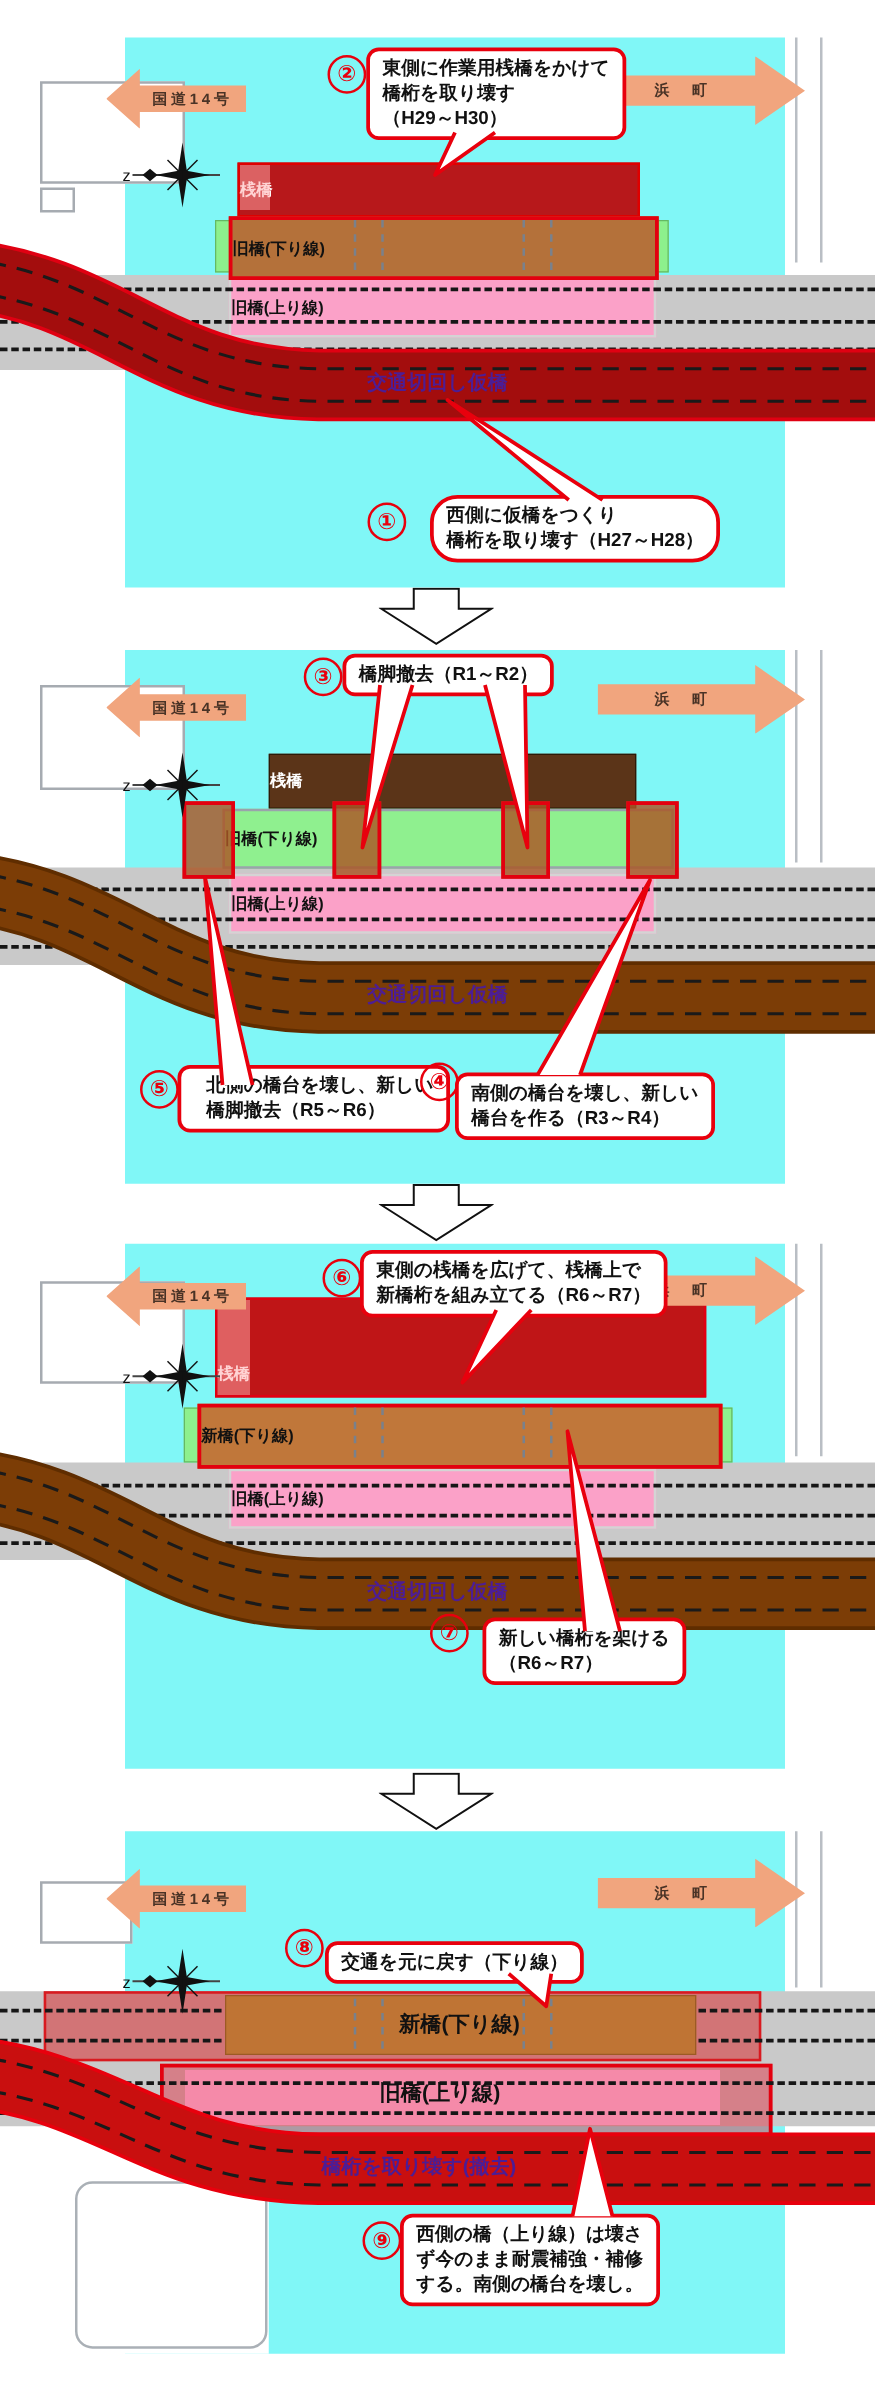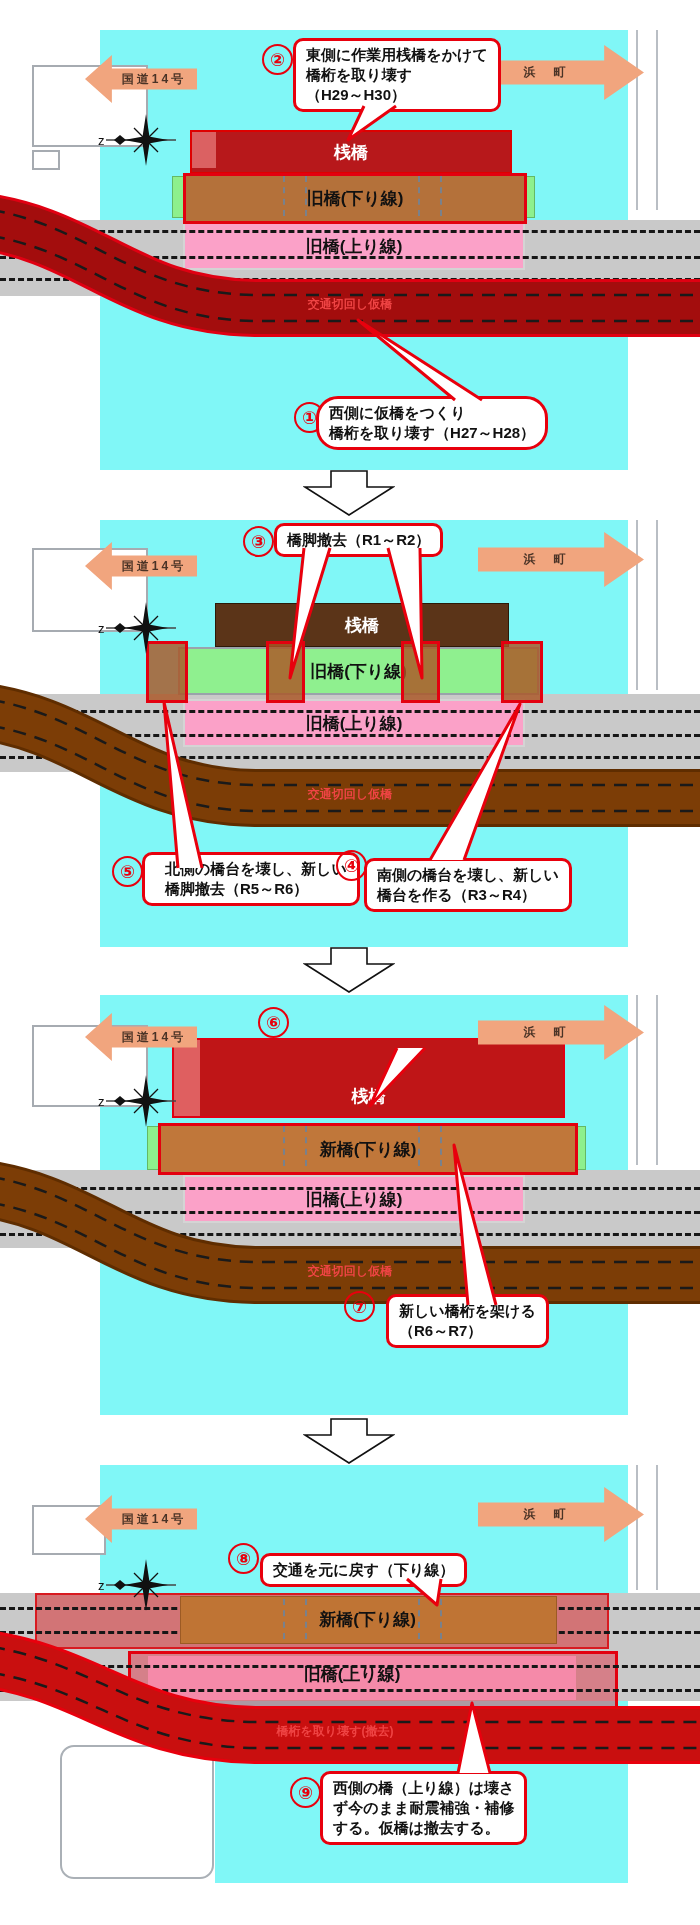--- a/index.html
+++ b/index.html
@@ -13,33 +13,33 @@
   .bldg{position:absolute;background:#fff;border:2px solid #a6abb1;z-index:1;}
   .vline{position:absolute;width:0;border-left:2px solid #b9bec4;z-index:1;}
   
   .barrow{position:absolute;background:#f1a57e;display:flex;align-items:center;z-index:12;}
   .barrow .lbl{font-size:12px;font-weight:700;color:#4a3326;letter-spacing:3px;white-space:nowrap;width:100%;text-align:center;}
   .barrow.left{clip-path:polygon(0 50%,24% 0,24% 28%,100% 28%,100% 72%,24% 72%,24% 100%);}
   .barrow.left .lbl{padding-left:26px;}
   .barrow.right{clip-path:polygon(0 28%,76% 28%,76% 0,100% 50%,76% 100%,76% 72%,0 72%);}
   .barrow.right .lbl{padding-right:30px;}
   
-  .band{position:absolute;display:flex;align-items:center;justify-content:center;z-index:8;
-        font-weight:700;font-size:17px;white-space:nowrap;}
+  .band{position:absolute;display:flex;align-items:center;justify-content:flex-start;z-index:8;
+        font-weight:700;font-size:13px;white-space:nowrap;}
   .band.white{color:#fff;}
   .greenstrip{position:absolute;background:#8df08d;border:1px solid #64b964;z-index:7;}
   .pierline{position:absolute;border-left:2px dashed #79818c;border-right:2px dashed #79818c;z-index:9;}
   .pierbox{position:absolute;background:rgba(171,86,36,0.82);border:3px solid #e3000f;z-index:10;}
   .lightstrip{position:absolute;background:rgba(255,170,170,0.5);z-index:9;}
   .overlayband{position:absolute;z-index:2;}
   .coreband{position:absolute;z-index:5;}
   .bandlabel{position:absolute;text-align:center;font-weight:700;font-size:17px;z-index:11;white-space:nowrap;}
   
   .temp{position:absolute;left:0;z-index:7;}
-  .templabel{position:absolute;color:#ef4444;font-weight:700;font-size:12px;text-align:center;z-index:11;white-space:nowrap;}
+  .templabel{position:absolute;color:#4c1d95;font-weight:700;font-size:16px;text-align:center;z-index:11;white-space:nowrap;}
   
   .callout{position:absolute;background:#fff;border:3px solid #e8000d;border-radius:10px;
            padding:4px 10px;font-weight:700;font-size:15px;line-height:1.34;z-index:40;white-space:nowrap;}
   .num{position:absolute;width:27px;height:27px;border:2px solid #e8000d;border-radius:50%;
        color:#e8000d;font-weight:700;font-size:18px;display:flex;align-items:center;justify-content:center;z-index:40;}
   .tail{position:absolute;z-index:41;overflow:visible;}
   .tail path{fill:#ffffff;stroke:#e8000d;stroke-width:3;stroke-linejoin:round;}
   .transition{position:absolute;left:303px;z-index:20;}
   .compass{position:absolute;z-index:12;}
 </style>
@@ -111,21 +111,21 @@
     <div class="callout" style="left:293px;top:8px;">
       <div>東側に作業用桟橋をかけて</div>
       <div>橋桁を取り壊す</div>
       <div>（H29～H30）</div>
     </div>
     <svg class="tail" style="left:330px;top:76px;" width="100" height="36" viewBox="0 0 100 36">
       <path d="M34,0 L18,34 L66,0"></path>
     </svg>
 
     <div class="num" style="left:294px;top:372px;">①</div>
-    <div class="callout" style="left:316px;top:366px;border-radius:22px;">
+    <div class="callout" style="left:344px;top:366px;border-radius:22px;">
       <div>西側に仮橋をつくり</div>
       <div>橋桁を取り壊す（H27～H28）</div>
     </div>
     <svg class="tail" style="left:330px;top:288px;" width="170" height="84" viewBox="0 0 170 84">
       <path d="M125,82 L28,2 L152,82"></path>
     </svg>
   </div>
 
   <svg class="transition" style="top:470px;" width="92" height="47" viewBox="0 0 92 47">
     <polygon points="28,1 64,1 64,17 90,17 46,45 2,17 28,17" fill="#fff" stroke="#111" stroke-width="1.6"></polygon>
@@ -272,20 +272,24 @@
     <div class="pierline" style="left:283px;top:131px;width:20px;height:40px;"></div>
     <div class="pierline" style="left:418px;top:131px;width:20px;height:40px;"></div>
 
     <div class="band" style="left:183px;top:180px;width:338px;height:44px;background:#fba1c8;border:2px solid #d4d4d4;z-index:5;">
       <span style="position:relative;z-index:11;">旧橋(上り線)</span>
     </div>
 
     <div class="templabel" style="left:240px;top:268px;width:220px;">交通切回し仮橋</div>
 
     <div class="num" style="left:258px;top:12px;">⑥</div>
+    <div class="callout" style="left:288px;top:5px;">
+      <div>東側の桟橋を広げて、桟橋上で</div>
+      <div>新橋桁を組み立てる（R6～R7）</div>
+    </div>
     <svg class="tail" style="left:345px;top:53px;" width="100" height="62" viewBox="0 0 100 62">
       <path d="M52,0 L25,58 L80,0"></path>
     </svg>
 
     <div class="num" style="left:344px;top:296px;">⑦</div>
     <div class="callout" style="left:386px;top:299px;">
       <div>新しい橋桁を架ける</div>
       <div>（R6～R7）</div>
     </div>
     <svg class="tail" style="left:440px;top:146px;" width="70" height="168" viewBox="0 0 70 168">
@@ -357,20 +361,20 @@
       <div>交通を元に戻す（下り線）</div>
     </div>
     <svg class="tail" style="left:395px;top:114px;" width="60" height="30" viewBox="0 0 60 30">
       <path d="M12,0 L42,26 L46,0"></path>
     </svg>
 
     <div class="num" style="left:290px;top:312px;">⑨</div>
     <div class="callout" style="left:320px;top:306px;">
       <div>西側の橋（上り線）は壊さ</div>
       <div>ず今のまま耐震補強・補修</div>
-      <div>する。仮橋は撤去する。</div>
+      <div>する。南側の橋台を壊し。</div>
     </div>
     <svg class="tail" style="left:440px;top:234px;" width="60" height="78" viewBox="0 0 60 78">
       <path d="M18,74 L32,4 L50,74"></path>
     </svg>
   </div>
 
 </div>
 
 </body></html>

